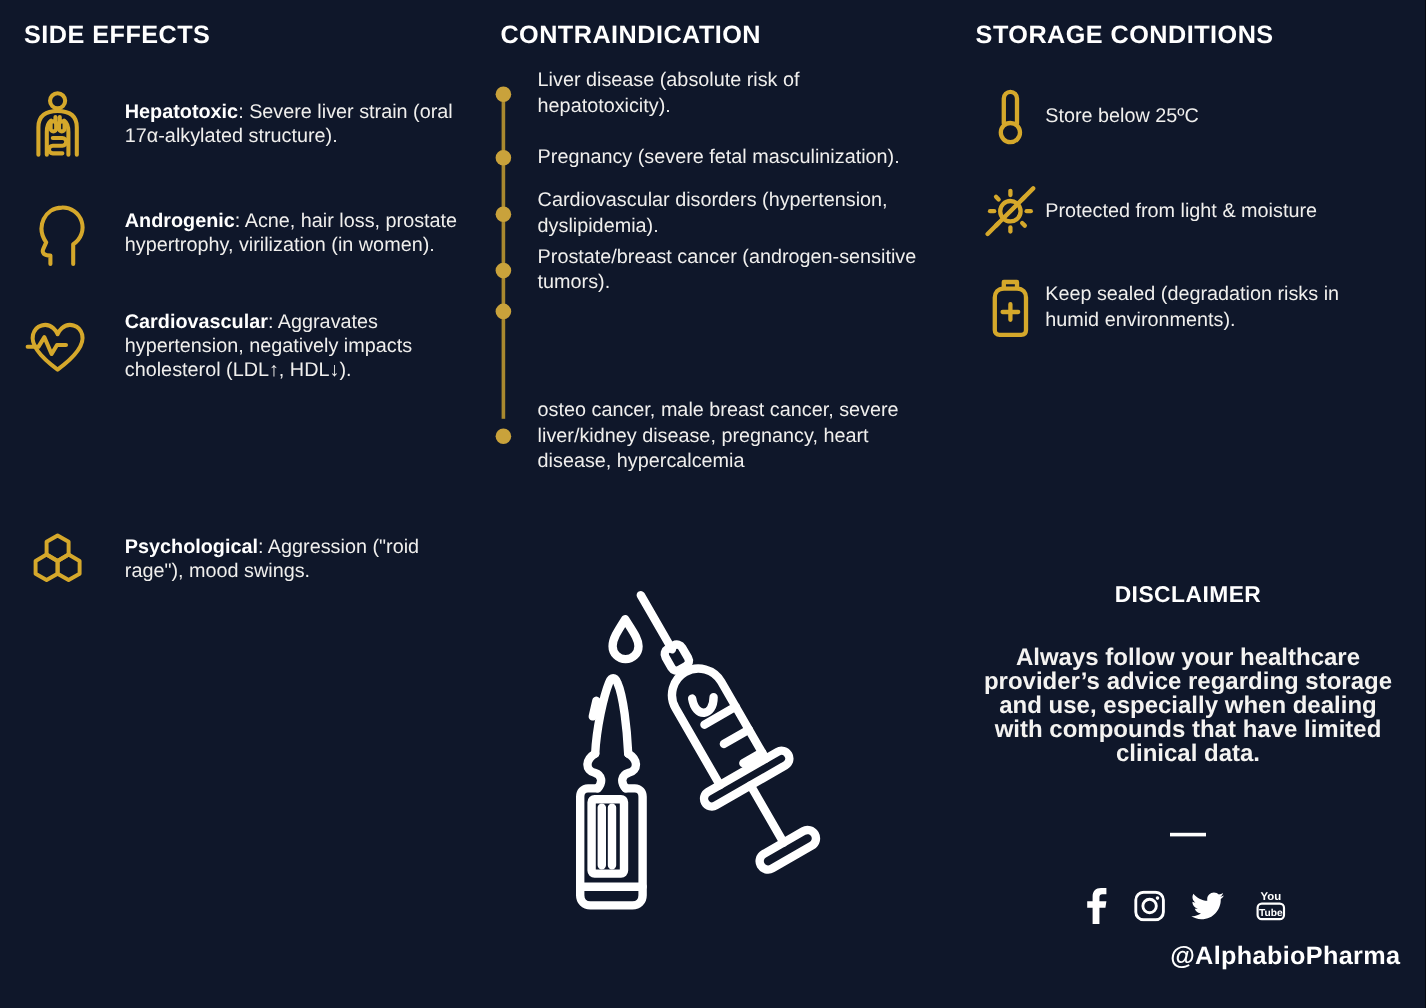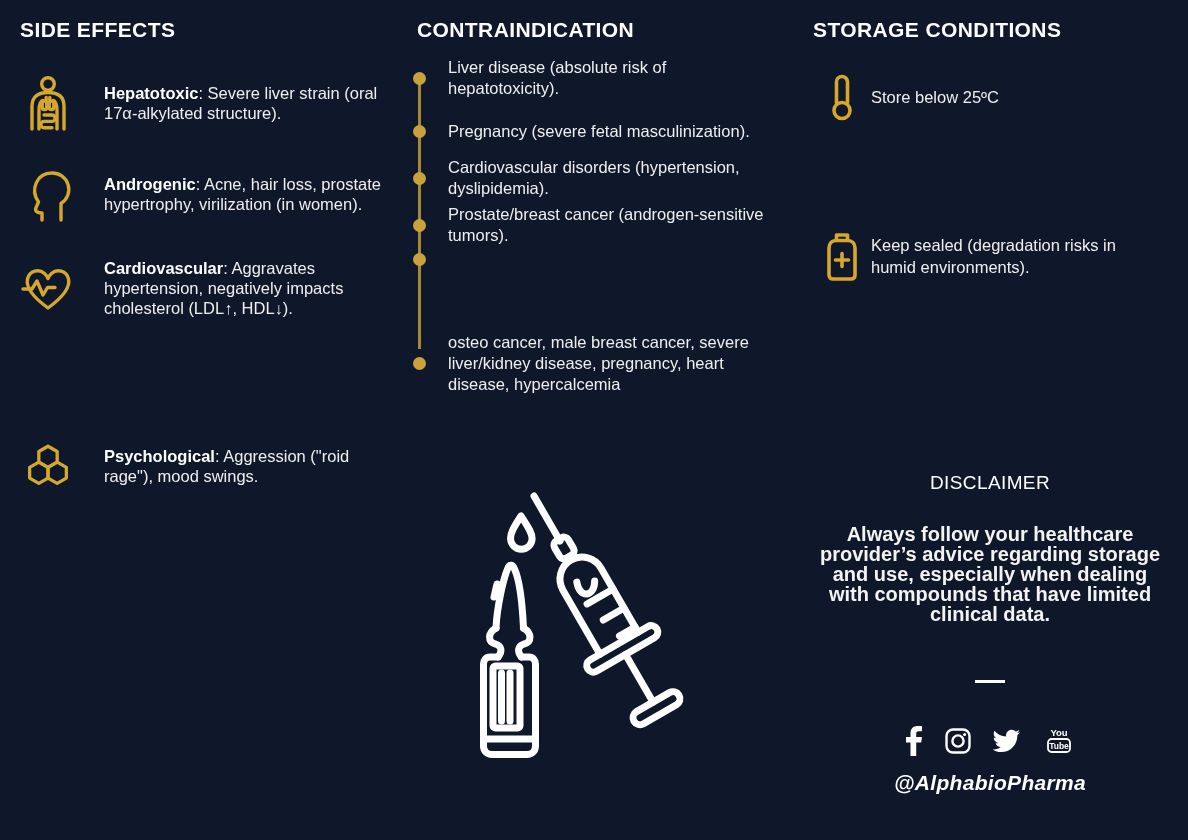--- a/index.html
+++ b/index.html
@@ -27,26 +27,26 @@
   .timeline-line{position:absolute;left:5px;top:60px;width:2.5px;height:271px;background:#A9892F;}
   .ci-item{position:absolute;left:0;display:flex;align-items:center;width:372px;}
   .ci-dot{position:absolute;left:0;width:13px;height:13px;border-radius:50%;background:#C9A23B;}
   .ci-text{margin:0 0 0 35px;width:333px;font-size:16.5px;line-height:21px;color:#F0EFED;}
   
   .st-row{position:absolute;left:0;display:flex;align-items:center;width:360px;}
   .st-icn{width:58px;min-width:58px;display:flex;justify-content:center;align-items:center;}
   .st-text{margin:0;width:286px;font-size:16.5px;line-height:22px;color:#F0EFED;}
   
   .disclaimer{position:absolute;left:813px;top:470px;width:354px;text-align:center;}
-  .disc-title{margin:2px;font-size:19px;font-weight:400;color:#FFFFFF;letter-spacing:.4px;}
+  .disc-title{margin:16px;font-size:19px;font-weight:700;color:#FFFFFF;letter-spacing:.4px;}
   .disc-text{margin:30px auto 0;width:344px;font-size:20px;line-height:20px;font-weight:600;color:#F4F3F1;}
   .disc-divider{margin:56px auto 0;width:30px;height:3px;background:#FFFFFF;}
   .social-row{margin-top:42px;display:flex;justify-content:center;align-items:center;gap:22px;height:32px;}
   .social-row svg{display:block;}
-  .handle{margin-top:14px;font-size:21px;font-style:italic;font-weight:600;color:#FFFFFF;letter-spacing:.3px;}
+  .handle{margin-top:14px;font-size:21px;font-weight:600;color:#FFFFFF;letter-spacing:.3px;text-align:right;}
   
   .illustration{position:absolute;left:466px;top:468px;width:262px;height:302px;}
 </style>
 </head>
 <body>
 
 <div class="canvas">
 
   <section class="col col-left">
     <h2 class="sec-title">SIDE EFFECTS</h2>
@@ -134,20 +134,37 @@
     <div class="st-row" style="top:54px">
       <span class="st-icn">
         <svg width="36" height="50" viewBox="0 0 36 50" fill="none" stroke="#D5A82B" stroke-width="3.6" stroke-linecap="round">
           <path d="M12.5 31 V10 A5.5 5.5 0 0 1 23.5 10 V31"></path>
           <circle cx="18" cy="38.5" r="8"></circle>
         </svg>
       </span>
       <p class="st-text">Store below 25ºC</p>
     </div>
 
+    <div class="st-row" style="top:132px">
+      <span class="st-icn">
+        <svg width="52" height="52" viewBox="0 0 52 52" fill="none" stroke="#D5A82B" stroke-width="3.6" stroke-linecap="round">
+          <circle cx="26" cy="26" r="8.5"></circle>
+          <path d="M26 9 V12.5"></path>
+          <path d="M38 14 L35.8 16.2"></path>
+          <path d="M43 26 H39.5"></path>
+          <path d="M38 38 L35.8 35.8"></path>
+          <path d="M26 43 V39.5"></path>
+          <path d="M14 38 L16.2 35.8"></path>
+          <path d="M9 26 H12.5"></path>
+          <path d="M14 14 L16.2 16.2"></path>
+          <path d="M7 45 L45 7"></path>
+        </svg>
+      </span>
+      <p class="st-text">Protected from light &amp; moisture</p>
+    </div>
 
     <div class="st-row" style="top:212px">
       <span class="st-icn">
         <svg width="40" height="52" viewBox="0 0 40 52" fill="none" stroke="#D5A82B" stroke-width="3.6" stroke-linecap="round" stroke-linejoin="round">
           <path d="M14.5 10 V5 H25.5 V10"></path>
           <path d="M11 49 C8.5 49 7 47.5 7 45 V18 C7 14 9.5 10.5 14.5 10.5 H25.5 C30.5 10.5 33 14 33 18 V45 C33 47.5 31.5 49 29 49 Z"></path>
           <path d="M20 23.5 V36.5 M13.5 30 H26.5"></path>
         </svg>
       </span>
       <p class="st-text">Keep sealed (degradation risks in humid environments).</p>

